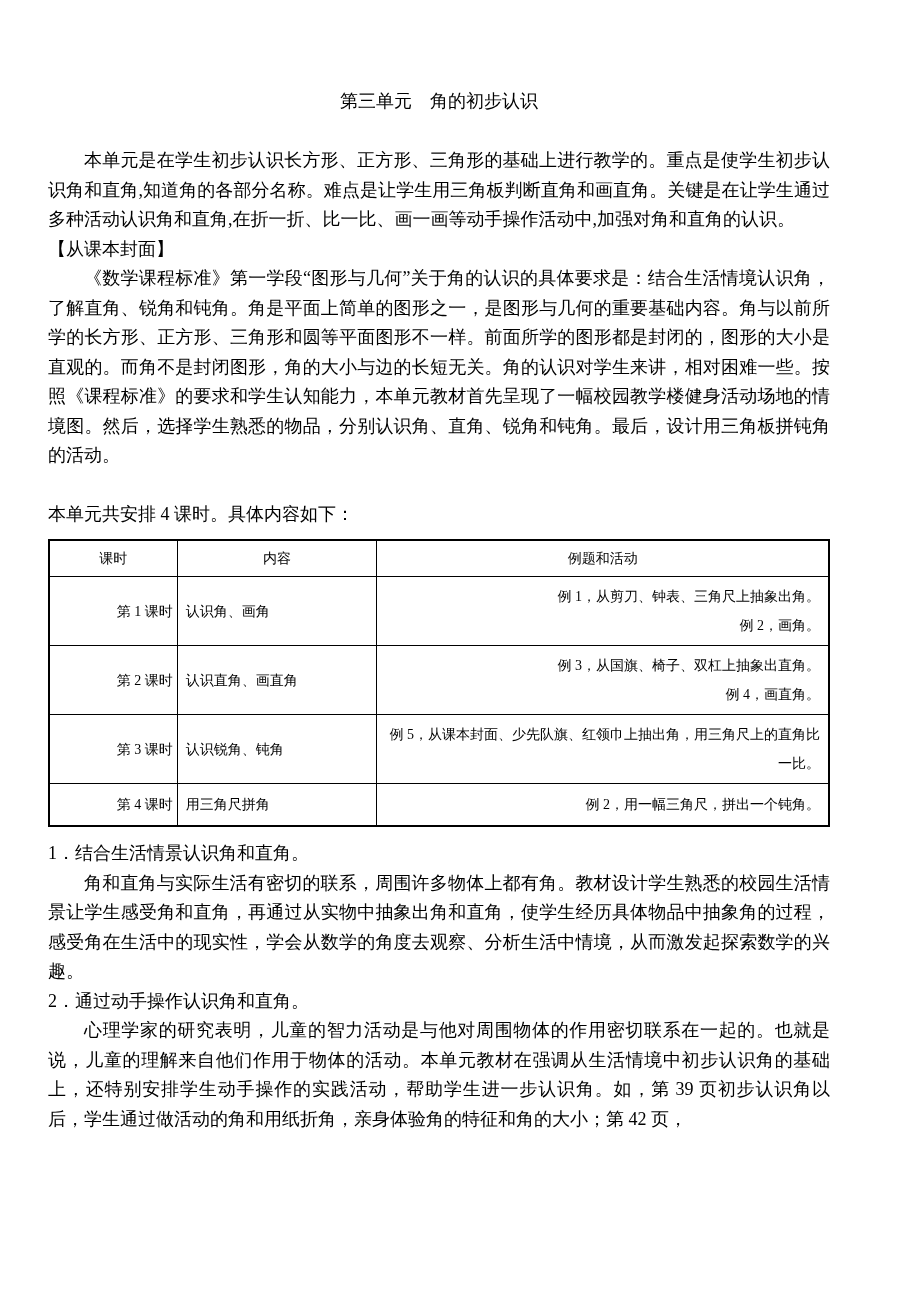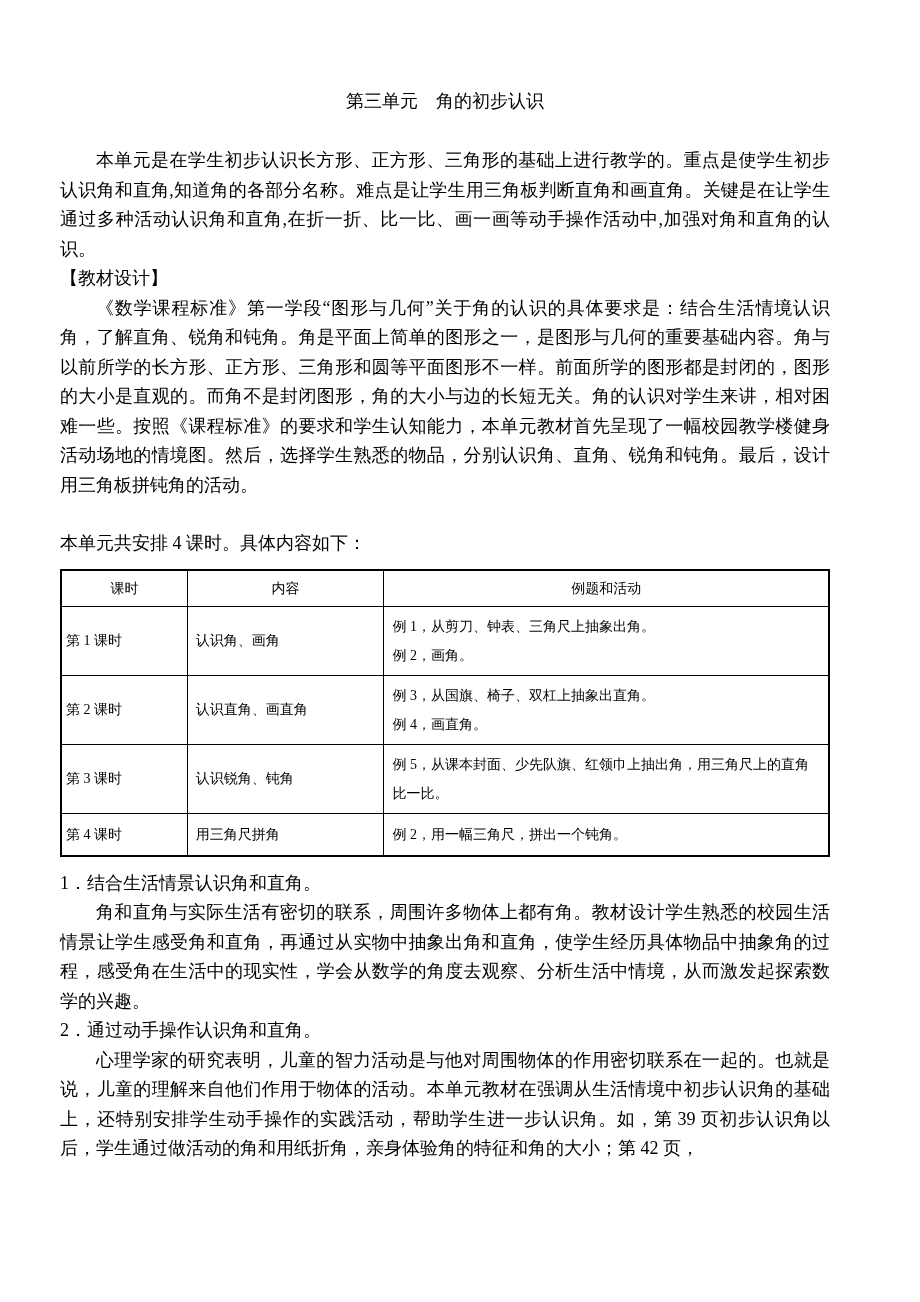--- a/index.html
+++ b/index.html
@@ -7,21 +7,21 @@
   body {
     width: 920px;
     height: 1302px;
     font-family: "Liberation Serif", "DejaVu Serif", serif;
     color: #000000;
     overflow: hidden;
   }
   .page {
     width: 920px;
     height: 1302px;
-    padding: 86px 90px 30px 60px;
+    padding: 86px 90px 30px 48px;
     background: #ffffff;
   }
   .title {
     font-size: 18px;
     font-weight: normal;
     text-align: center;
     line-height: 30px;
     margin-bottom: 30px;
   }
   .para {
@@ -48,34 +48,34 @@
     border: 1px solid #000;
     font-size: 14px;
     font-weight: normal;
     line-height: 29px;
     vertical-align: middle;
   }
   table.schedule th {
     text-align: center;
     padding: 3px 4px;
   }
-  .col-0 { width: 122px; text-align: left; padding: 6px 4px; }
+  .col-0 { width: 122px; text-align: right; padding: 6px 4px; }
   .col-1 { width: 190px; text-align: left; padding: 6px 8px; }
-  .col-2 { width: 430px; text-align: left; padding: 5px 8px; white-space: pre-line; }
+  .col-2 { width: 430px; text-align: right; padding: 5px 8px; white-space: pre-line; }
 </style>
 </head>
 <body>
 
 <div class="page">
 
   <h1 class="title">第三单元　角的初步认识</h1>
 
   <p class="para indent">本单元是在学生初步认识长方形、正方形、三角形的基础上进行教学的。重点是使学生初步认识角和直角,知道角的各部分名称。难点是让学生用三角板判断直角和画直角。关键是在让学生通过多种活动认识角和直角,在折一折、比一比、画一画等动手操作活动中,加强对角和直角的认识。</p>
 
-  <p class="heading">【教材设计】</p>
+  <p class="heading">【从课本封面】</p>
 
   <p class="para indent">《数学课程标准》第一学段“图形与几何”关于角的认识的具体要求是：结合生活情境认识角，了解直角、锐角和钝角。角是平面上简单的图形之一，是图形与几何的重要基础内容。角与以前所学的长方形、正方形、三角形和圆等平面图形不一样。前面所学的图形都是封闭的，图形的大小是直观的。而角不是封闭图形，角的大小与边的长短无关。角的认识对学生来讲，相对困难一些。按照《课程标准》的要求和学生认知能力，本单元教材首先呈现了一幅校园教学楼健身活动场地的情境图。然后，选择学生熟悉的物品，分别认识角、直角、锐角和钝角。最后，设计用三角板拼钝角的活动。</p>
 
   <p class="para gap-before">本单元共安排 4 课时。具体内容如下：</p>
 
   <table class="schedule">
     <thead>
       <tr>
         <th class="col-0">课时</th>
         <th class="col-1">内容</th>

